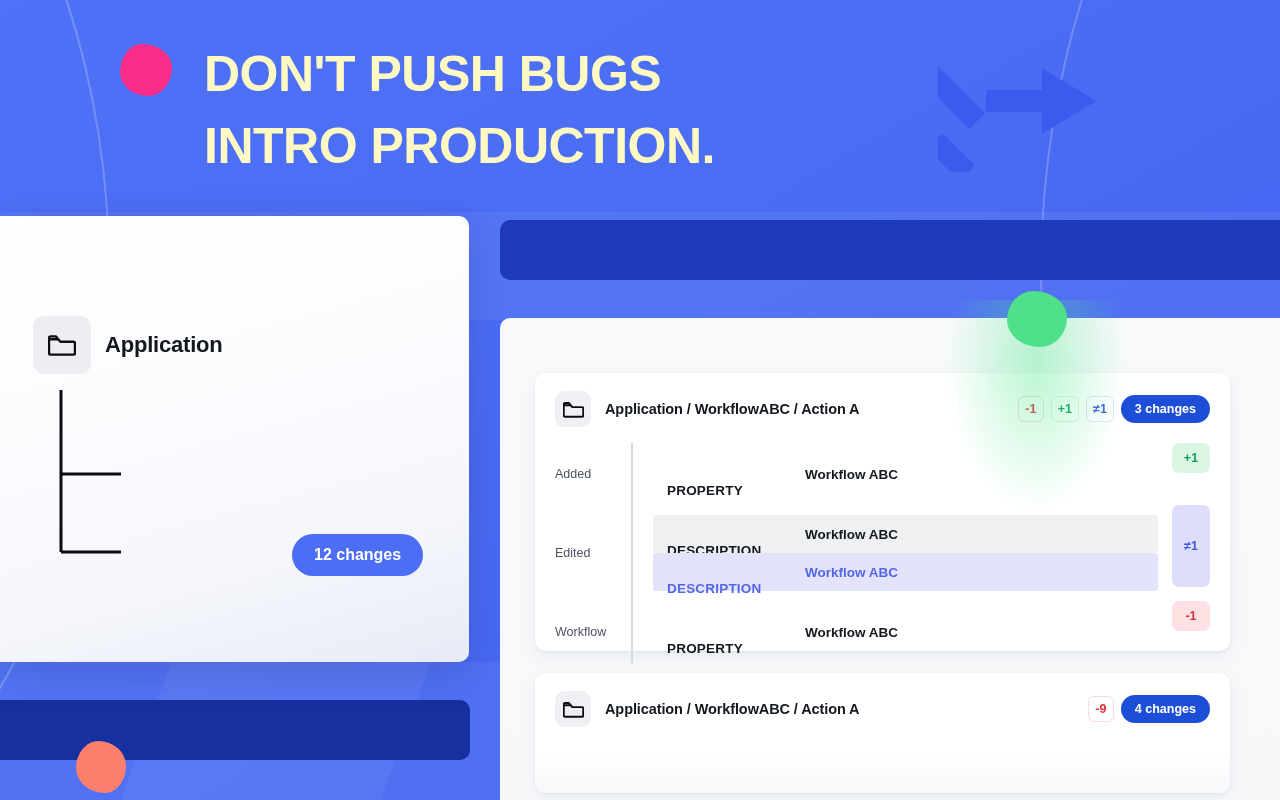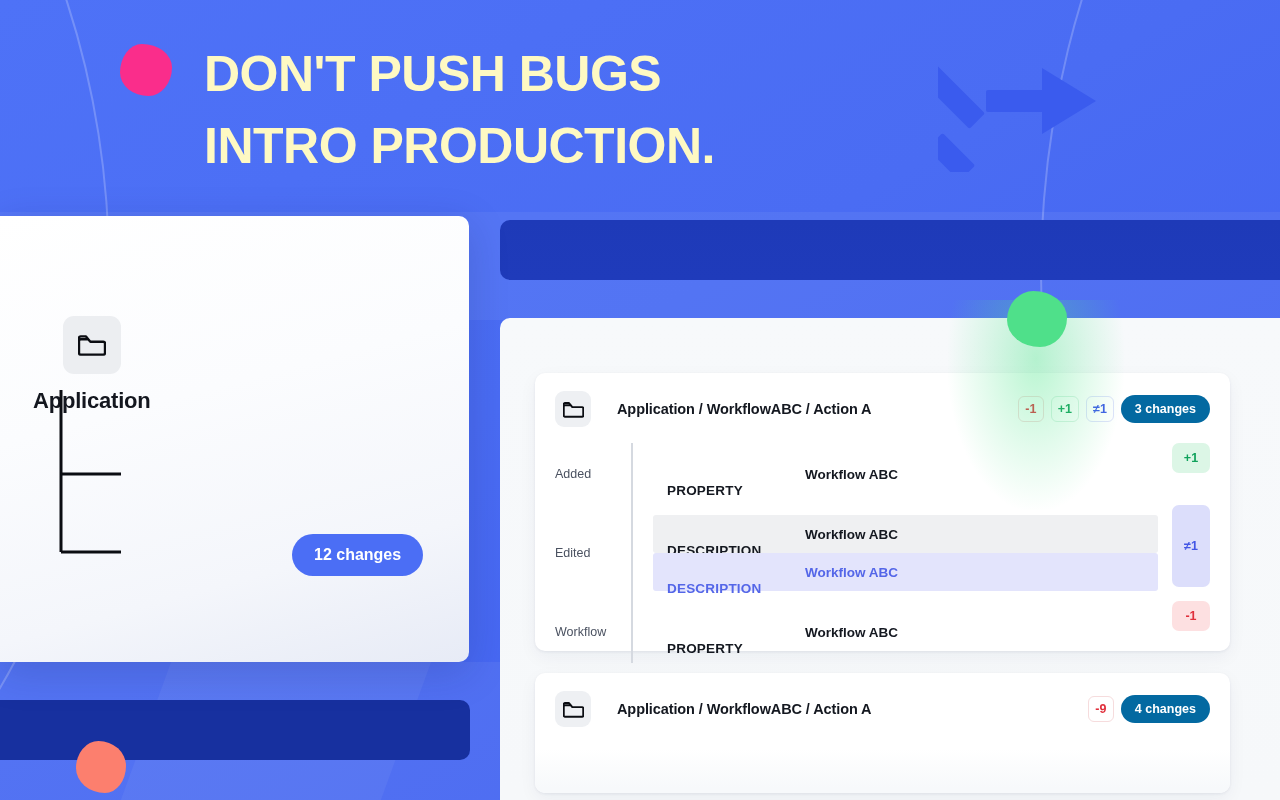--- a/index.html
+++ b/index.html
@@ -79,21 +79,21 @@
   #left-panel {
     position: absolute; left: 0; top: 216px;
     width: 469px; height: 446px;
     background: linear-gradient(165deg, #ffffff 0%, #fbfcfe 40%, #f4f6fb 75%, #e7ebf6 100%);
     border-radius: 0 10px 10px 0;
     box-shadow: 0 10px 40px rgba(20,30,90,0.18);
     overflow: hidden;
   }
   .app-row {
     position: absolute; left: 33px; top: 100px;
-    display: flex; align-items: center; gap: 14px; flex-direction: column;
+    display: flex; align-items: center; gap: 14px;
   }
   .folder-tile {
     width: 58px; height: 58px;
     background: #eceef1;
     border-radius: 11px;
     display: flex; align-items: center; justify-content: center;
   }
   .app-title { font-size: 22px; font-weight: bold; color: #14171f; letter-spacing: -0.2px; }
   .changes-pill {
     position: absolute; left: 292px; top: 318px;
@@ -150,38 +150,38 @@
     padding: 18px 20px 16px 20px;
   }
   .card-folder-tile {
     width: 36px; height: 36px;
     background: #eef0f3;
     border-radius: 9px;
     display: flex; align-items: center; justify-content: center;
     flex: 0 0 auto;
   }
   .breadcrumb {
-    margin-left: 26px;
+    margin-left: 14px;
     font-size: 14.5px; font-weight: bold; color: #141820;
     letter-spacing: -0.1px; white-space: nowrap;
   }
   .head-badges { margin-left: auto; display: flex; align-items: center; gap: 7px; }
   .mini-badge {
     min-width: 26px; height: 26px; padding: 0 6px;
     border-radius: 6px;
     display: flex; align-items: center; justify-content: center;
     font-size: 12.5px; font-weight: bold;
     background: #ffffff;
   }
   .mb-del  { color: #e0303c; border: 1px solid #f6dcdd; }
   .mb-add  { color: #12a05a; border: 1px solid #d9f2e4; }
   .mb-edit { color: #3f5ce8; border: 1px solid #dee2fb; }
   .count-pill {
     height: 28px; padding: 0 14px;
-    background: #0369a1; color: #ffffff;
+    background: #1d4ed8; color: #ffffff;
     border-radius: 14px;
     display: flex; align-items: center; justify-content: center;
     font-size: 12.5px; font-weight: bold; white-space: nowrap;
   }
 
   .diff-row { display: flex; align-items: stretch; padding: 0 20px; }
   .diff-label {
     width: 76px; flex: 0 0 76px;
     font-size: 12.5px; color: #4a5160;
     display: flex; align-items: center;

